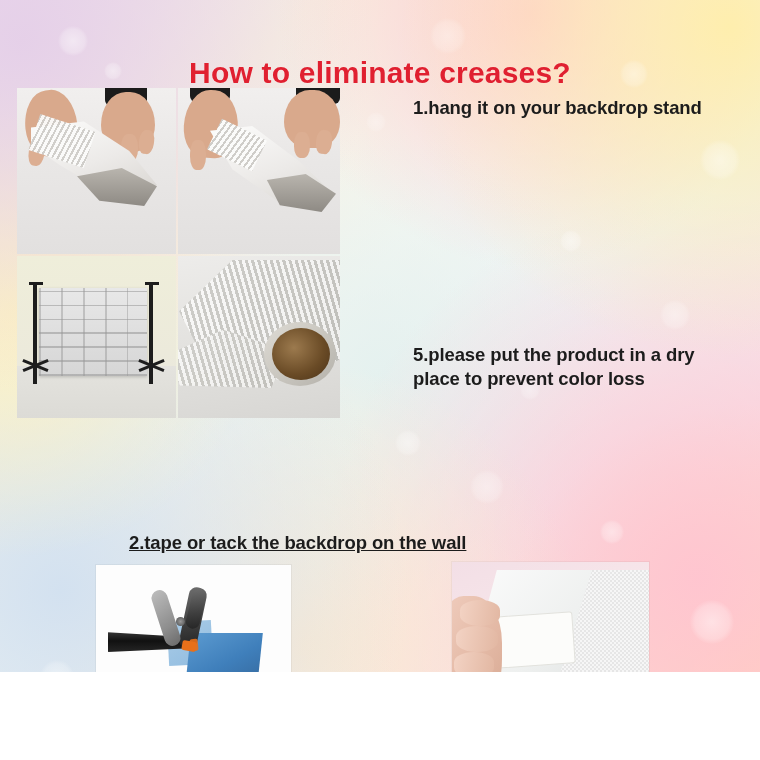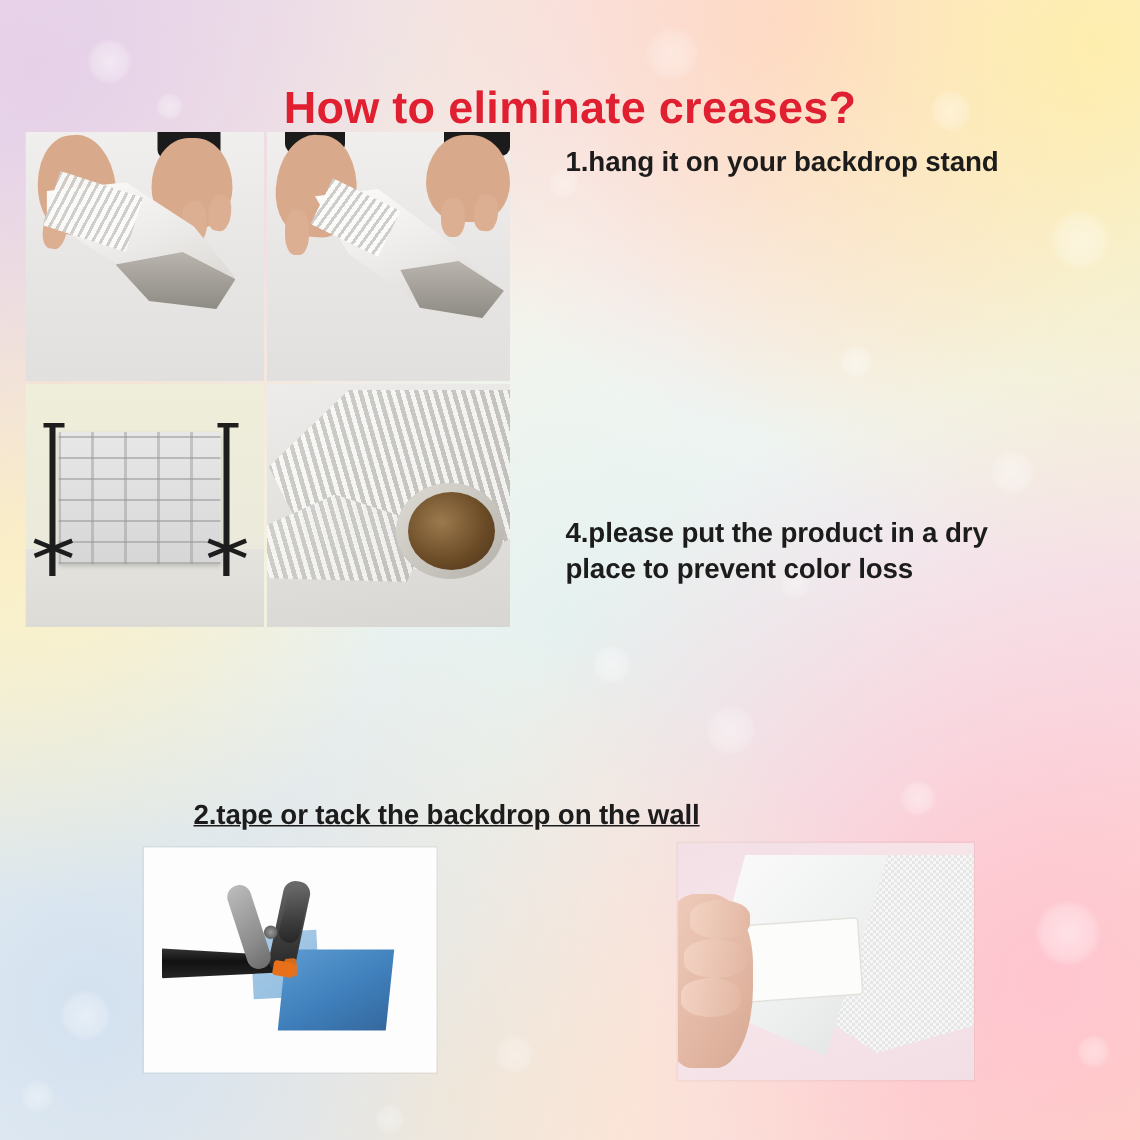--- a/index.html
+++ b/index.html
@@ -1,21 +1,21 @@
 <!DOCTYPE html>
 <html><head>
 <meta charset="utf-8">
 <style>
   html,body{margin:0;padding:0;}
   body{
     width:760px;height:760px;overflow:hidden;
     font-family:"Liberation Sans","DejaVu Sans",sans-serif;
   }
   #page{
-    position:relative;width:760px;height:760px;overflow:hidden;
+    position:relative;width:760px;height:672px;overflow:hidden;
     background:
       radial-gradient(circle at 96% 4%, rgba(255,238,170,.95) 0%, rgba(255,238,170,0) 34%),
       radial-gradient(circle at 70% 2%, rgba(255,198,205,.85) 0%, rgba(255,198,205,0) 30%),
       radial-gradient(circle at 3% 6%, rgba(228,206,232,.9) 0%, rgba(228,206,232,0) 36%),
       radial-gradient(circle at 2% 46%, rgba(255,243,190,.9) 0%, rgba(255,243,190,0) 30%),
       radial-gradient(circle at 8% 88%, rgba(209,224,240,.95) 0%, rgba(209,224,240,0) 38%),
       radial-gradient(circle at 40% 96%, rgba(255,232,200,.8) 0%, rgba(255,232,200,0) 36%),
       radial-gradient(circle at 92% 86%, rgba(255,196,208,.95) 0%, rgba(255,196,208,0) 42%),
       radial-gradient(circle at 99% 99%, rgba(255,214,180,.9) 0%, rgba(255,214,180,0) 26%),
       radial-gradient(circle at 50% 55%, rgba(226,240,238,.8) 0%, rgba(226,240,238,0) 45%),
@@ -29,21 +29,21 @@
   .title{
     position:absolute;width:100%;text-align:center;
     font-weight:bold;letter-spacing:.2px;
     text-shadow:0 0 1px rgba(255,255,255,.6);
   }
   #title-creases{top:36px;left:0;font-size:30px;}
   #title-hang{top:455px;left:0;font-size:27px;}
 
   .step{
     position:absolute;font-size:18.5px;font-weight:bold;color:#1c1c1c;
-    line-height:1.30;letter-spacing:-.1px;white-space:pre-line;
+    line-height:1.30;letter-spacing:-.1px;white-space:pre-line;margin-left:36px;
   }
   #step1{left:377px;top:96px;}
   #step2{left:377px;top:148px;}
   #step3{left:377px;top:258px;}
   #step4{left:377px;top:343px;}
   .hang-step{
     position:absolute;left:129px;font-size:18.5px;font-weight:bold;
     color:#1c1c1c;letter-spacing:-.1px;
   }
   #hang1{top:506px;}
@@ -193,21 +193,21 @@
       <div class="roll-sheet" style="left:-6px;top:4px;width:178px;height:128px;
                   clip-path:polygon(34% 0%,100% 0%,100% 74%,66% 96%,18% 78%,4% 40%);"></div>
       <div class="roll-sheet" style="left:-10px;top:70px;width:120px;height:62px;
                   clip-path:polygon(0% 46%,46% 6%,100% 40%,86% 100%,10% 96%);opacity:.92;"></div>
       <div class="roll-core-ring" style="left:86px;top:66px;width:72px;height:64px;"></div>
       <div class="roll-core" style="left:94px;top:72px;width:58px;height:52px;"></div>
     </div>
   </div>
 
   <div class="step" id="step1">1.hang it on your backdrop stand</div>
-  <div class="step" id="step4">4.please put the product in a dry
+  <div class="step" id="step4">5.please put the product in a dry
 place to prevent color loss</div>
 
 
   <div class="hang-step" id="hang2">2.tape or tack the backdrop on the wall</div>
 
   <div class="photo-box" id="photo-clamp">
     <div class="blue-cloth-lt" style="left:72px;top:56px;width:44px;height:44px;transform:rotate(-3deg);"></div>
     <div class="blue-cloth" style="left:92px;top:68px;width:72px;height:54px;transform:skewX(-6deg);"></div>
     <div class="bar" style="left:12px;top:66px;width:82px;height:22px;
          clip-path:polygon(0% 6%,100% 28%,100% 78%,0% 96%);"></div>

